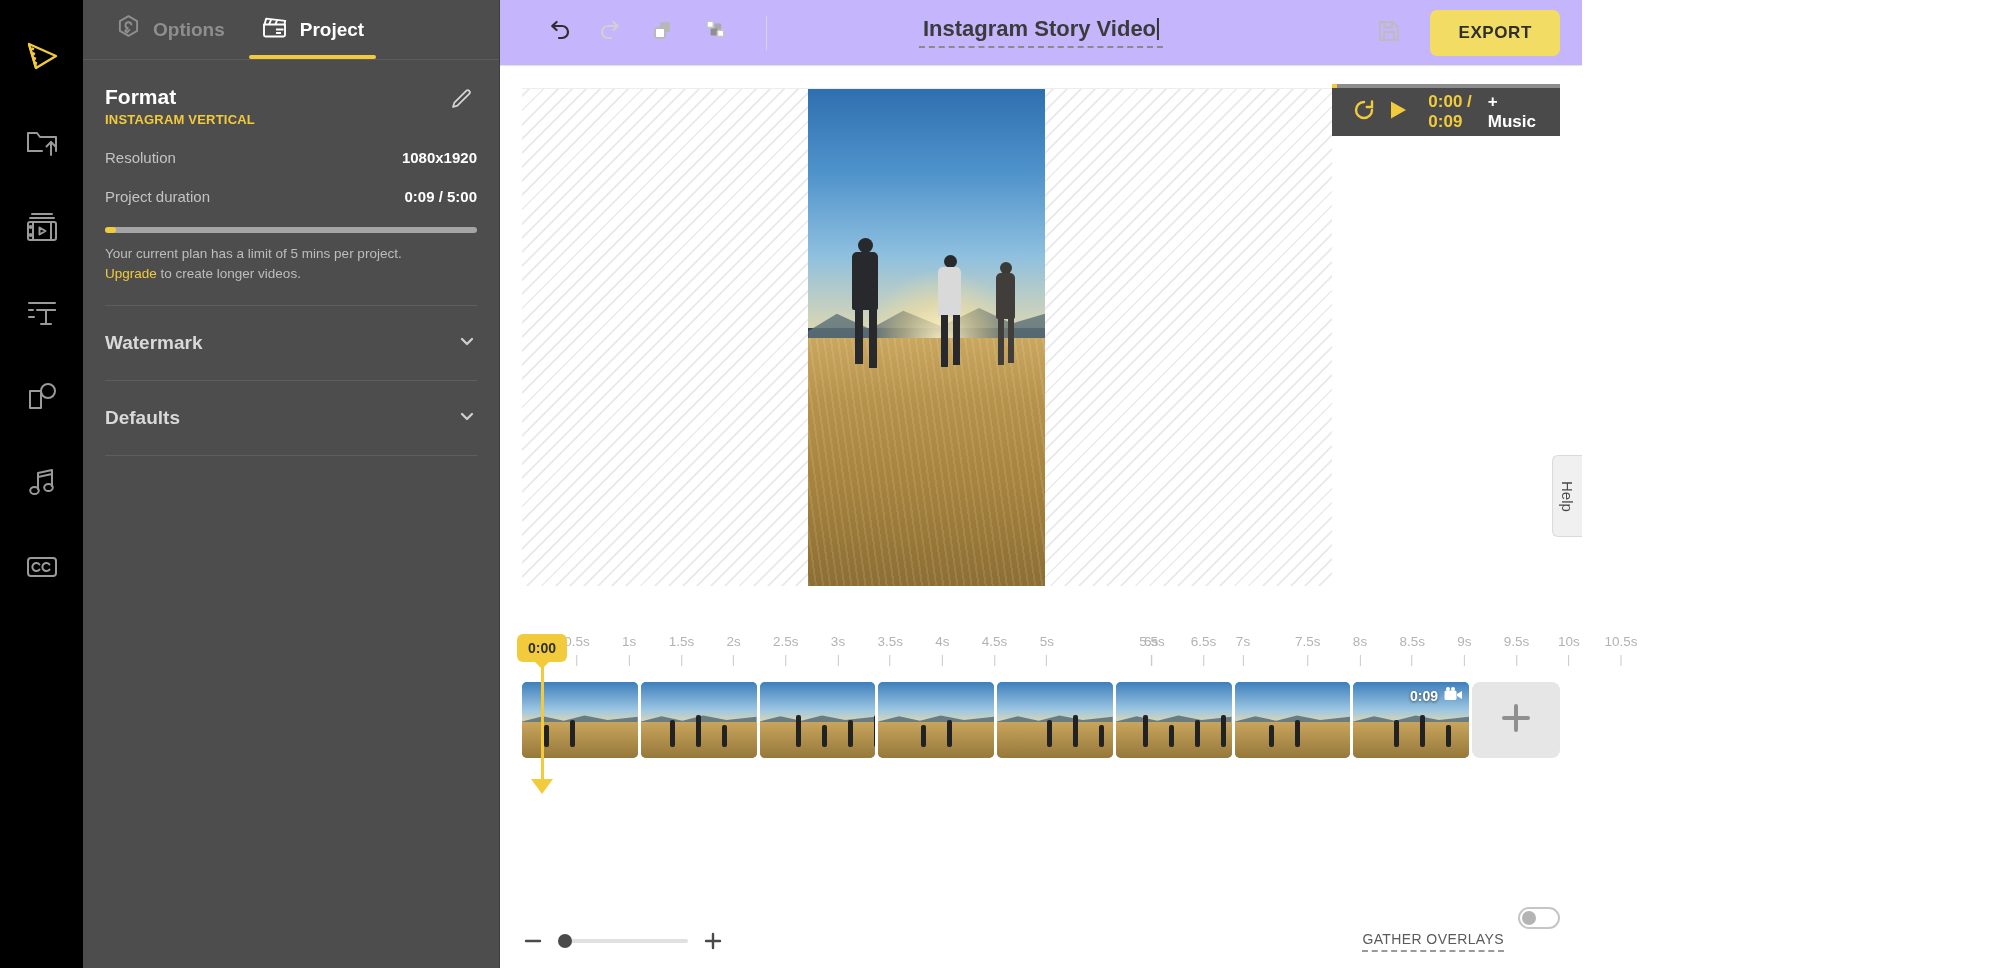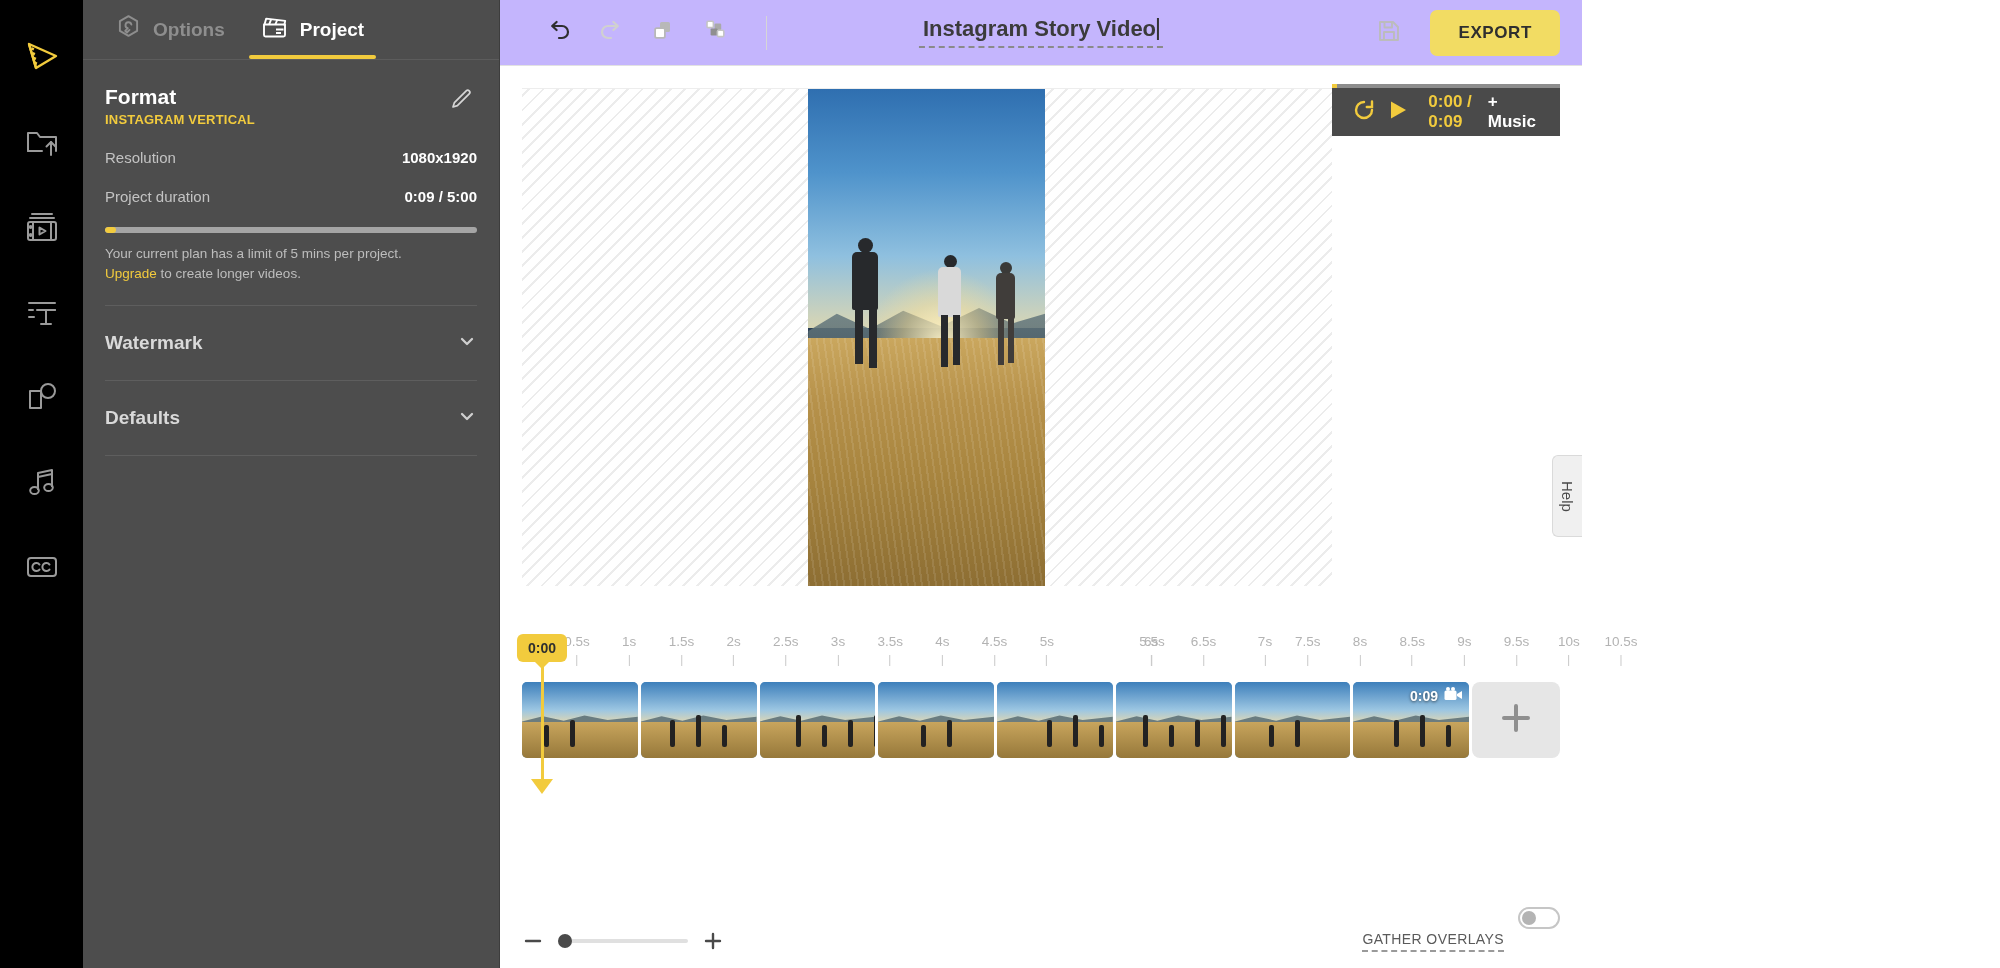--- a/index.html
+++ b/index.html
@@ -636,21 +636,21 @@
             <span class="ln"></span>
           </div>
           <div class="tick" style="left: 629.2px;">
             <span class="lab">6s</span>
             <span class="ln"></span>
           </div>
           <div class="tick" style="left: 681.4px;">
             <span class="lab">6.5s</span>
             <span class="ln"></span>
           </div>
-          <div class="tick" style="left: 743px;">
+          <div class="tick" style="left: 721px;">
             <span class="lab">7s</span>
             <span class="ln"></span>
           </div>
           <div class="tick" style="left: 785.8px;">
             <span class="lab">7.5s</span>
             <span class="ln"></span>
           </div>
           <div class="tick" style="left: 838px;">
             <span class="lab">8s</span>
             <span class="ln"></span>

